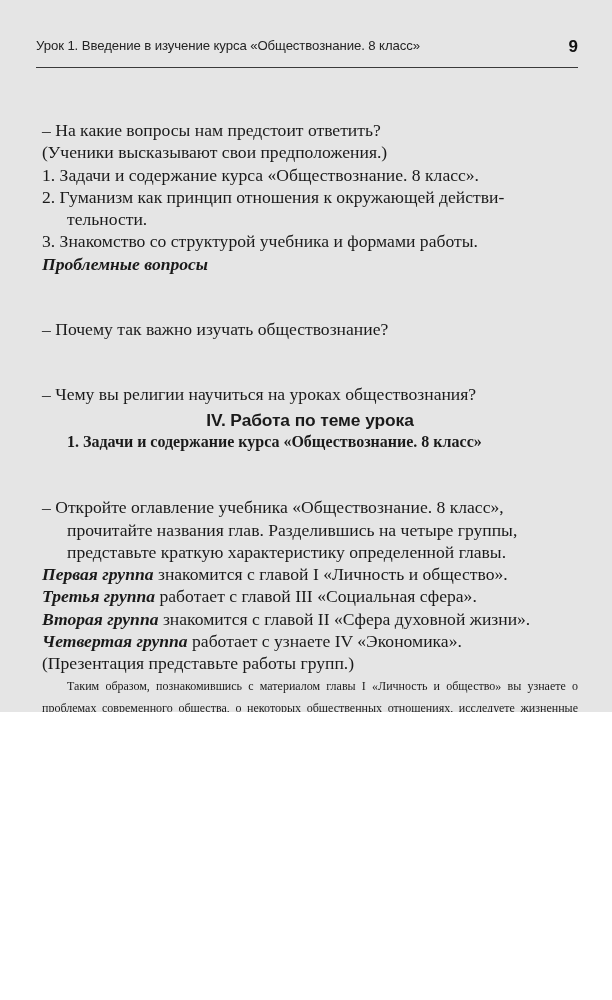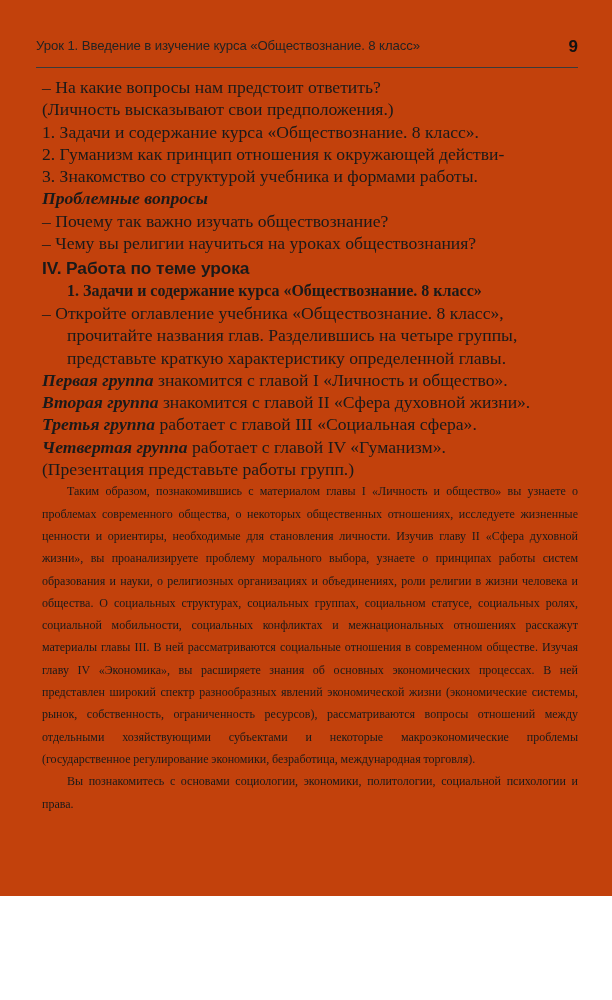--- a/index.html
+++ b/index.html
@@ -4,22 +4,22 @@
 <title>Урок 1. Введение в изучение курса «Обществознание. 8 класс»</title>
 <style>
   html, body {
     margin: 0;
     padding: 0;
     background: #ffffff;
   }
   .page {
     position: relative;
     width: 612px;
-    height: 896px;
-    background: #c2410c;
+    height: 712px;
+    background: #e5e5e5;
     overflow: hidden;
     font-family: "Liberation Serif", "DejaVu Serif", serif;
     color: #1a1a1a;
     box-sizing: border-box;
   }
 
   
   .running-head {
     position: absolute;
     left: 36px;
@@ -62,35 +62,37 @@
     margin: 0;
     white-space: nowrap;
   }
 
   
   .indent-1 { padding-left: 25px; }   
 
   .dash-line {
     padding-left: 25px;
     text-indent: -25px;
+    margin-top: 43px;
   }
   .num-line {
     padding-left: 25px;
     text-indent: -25px;
   }
 
   .bi { font-weight: bold; font-style: italic; }
 
   .head-sans {
     font-family: "Liberation Sans", "DejaVu Sans", sans-serif;
     font-weight: bold;
     font-size: 17.4px;
     line-height: 22.3px;
     margin: 0;
     letter-spacing: -0.1px;
+    text-align: center;
   }
 
   .subhead-serif {
     font-weight: bold;
     font-size: 16px;
     line-height: 22.3px;
     margin: 0;
     padding-left: 25px;
     white-space: nowrap;
   }
@@ -116,46 +118,47 @@
 
   <div class="running-head">
     <div class="rh-title">Урок 1. Введение в изучение курса «Обществознание. 8 класс»</div>
     <div class="rh-page">9</div>
   </div>
 
   <div class="content">
 
     <p class="ln dash-line">–  На какие вопросы нам предстоит ответить?</p>
 
-    <p class="ln">(Личность высказывают свои предположения.)</p>
+    <p class="ln">(Ученики высказывают свои предположения.)</p>
 
 
     <p class="ln num-line">1. Задачи и содержание курса «Обществознание. 8 класс».</p>
     <p class="ln num-line">2. Гуманизм как принцип отношения к окружающей действи-</p>
+    <p class="ln indent-1">тельности.</p>
     <p class="ln num-line">3. Знакомство со структурой учебника и формами работы.</p>
 
     <p class="ln bi">Проблемные вопросы</p>
 
     <p class="ln dash-line">–  Почему так важно изучать обществознание?</p>
     <p class="ln dash-line">–  Чему вы религии научиться на уроках обществознания?</p>
 
     <div class="spacer-sm"></div>
 
     <p class="head-sans">IV. Работа по теме урока</p>
 
     <p class="subhead-serif">1. Задачи и содержание курса «Обществознание. 8 класс»</p>
 
     <p class="ln dash-line">–  Откройте оглавление учебника «Обществознание. 8 класс»,</p>
     <p class="ln indent-1">прочитайте названия глав. Разделившись на четыре группы,</p>
     <p class="ln indent-1">представьте краткую характеристику определенной главы.</p>
 
     <p class="ln"><span class="bi">Первая группа</span><span> знакомится с главой I «Личность и общество».</span></p>
+    <p class="ln"><span class="bi">Третья группа</span><span> работает с главой III «Социальная сфера».</span></p>
     <p class="ln"><span class="bi">Вторая группа</span><span> знакомится с главой II «Сфера духовной жизни».</span></p>
-    <p class="ln"><span class="bi">Третья группа</span><span> работает с главой III «Социальная сфера».</span></p>
-    <p class="ln"><span class="bi">Четвертая группа</span><span> работает с главой IV «Гуманизм».</span></p>
+    <p class="ln"><span class="bi">Четвертая группа</span><span> работает с узнаете IV «Экономика».</span></p>
 
     <p class="ln">(Презентация представьте работы групп.)</p>
 
     <p class="para para-tight">Таким образом, познакомившись с материалом главы I «Личность и общество» вы узнаете о проблемах современного общества, о некоторых общественных отношениях, исследуете жизненные ценности и ориентиры, необходимые для становления личности. Изучив главу II «Сфера духовной жизни», вы проанализируете проблему морального выбора, узнаете о принципах работы систем образования и науки, о религиозных организациях и объединениях, роли религии в жизни человека и общества. О социальных структурах, социальных группах, социальном статусе, социальных ролях, социальной мобильности, социальных конфликтах и межнациональных отношениях расскажут материалы главы III. В ней рассматриваются социальные отношения в современном обществе. Изучая главу IV «Экономика», вы расширяете знания об основных экономических процессах. В ней представлен широкий спектр разнообразных явлений экономической жизни (экономические системы, рынок, собственность, ограниченность ресурсов), рассматриваются вопросы отношений между отдельными хозяйствующими субъектами и некоторые макроэкономические проблемы (государственное регулирование экономики, безработица, международная торговля).</p>
 
     <p class="para para-tight">Вы познакомитесь с основами социологии, экономики, политологии, социальной психологии и права.</p>
 
   </div>
 
 </div>

